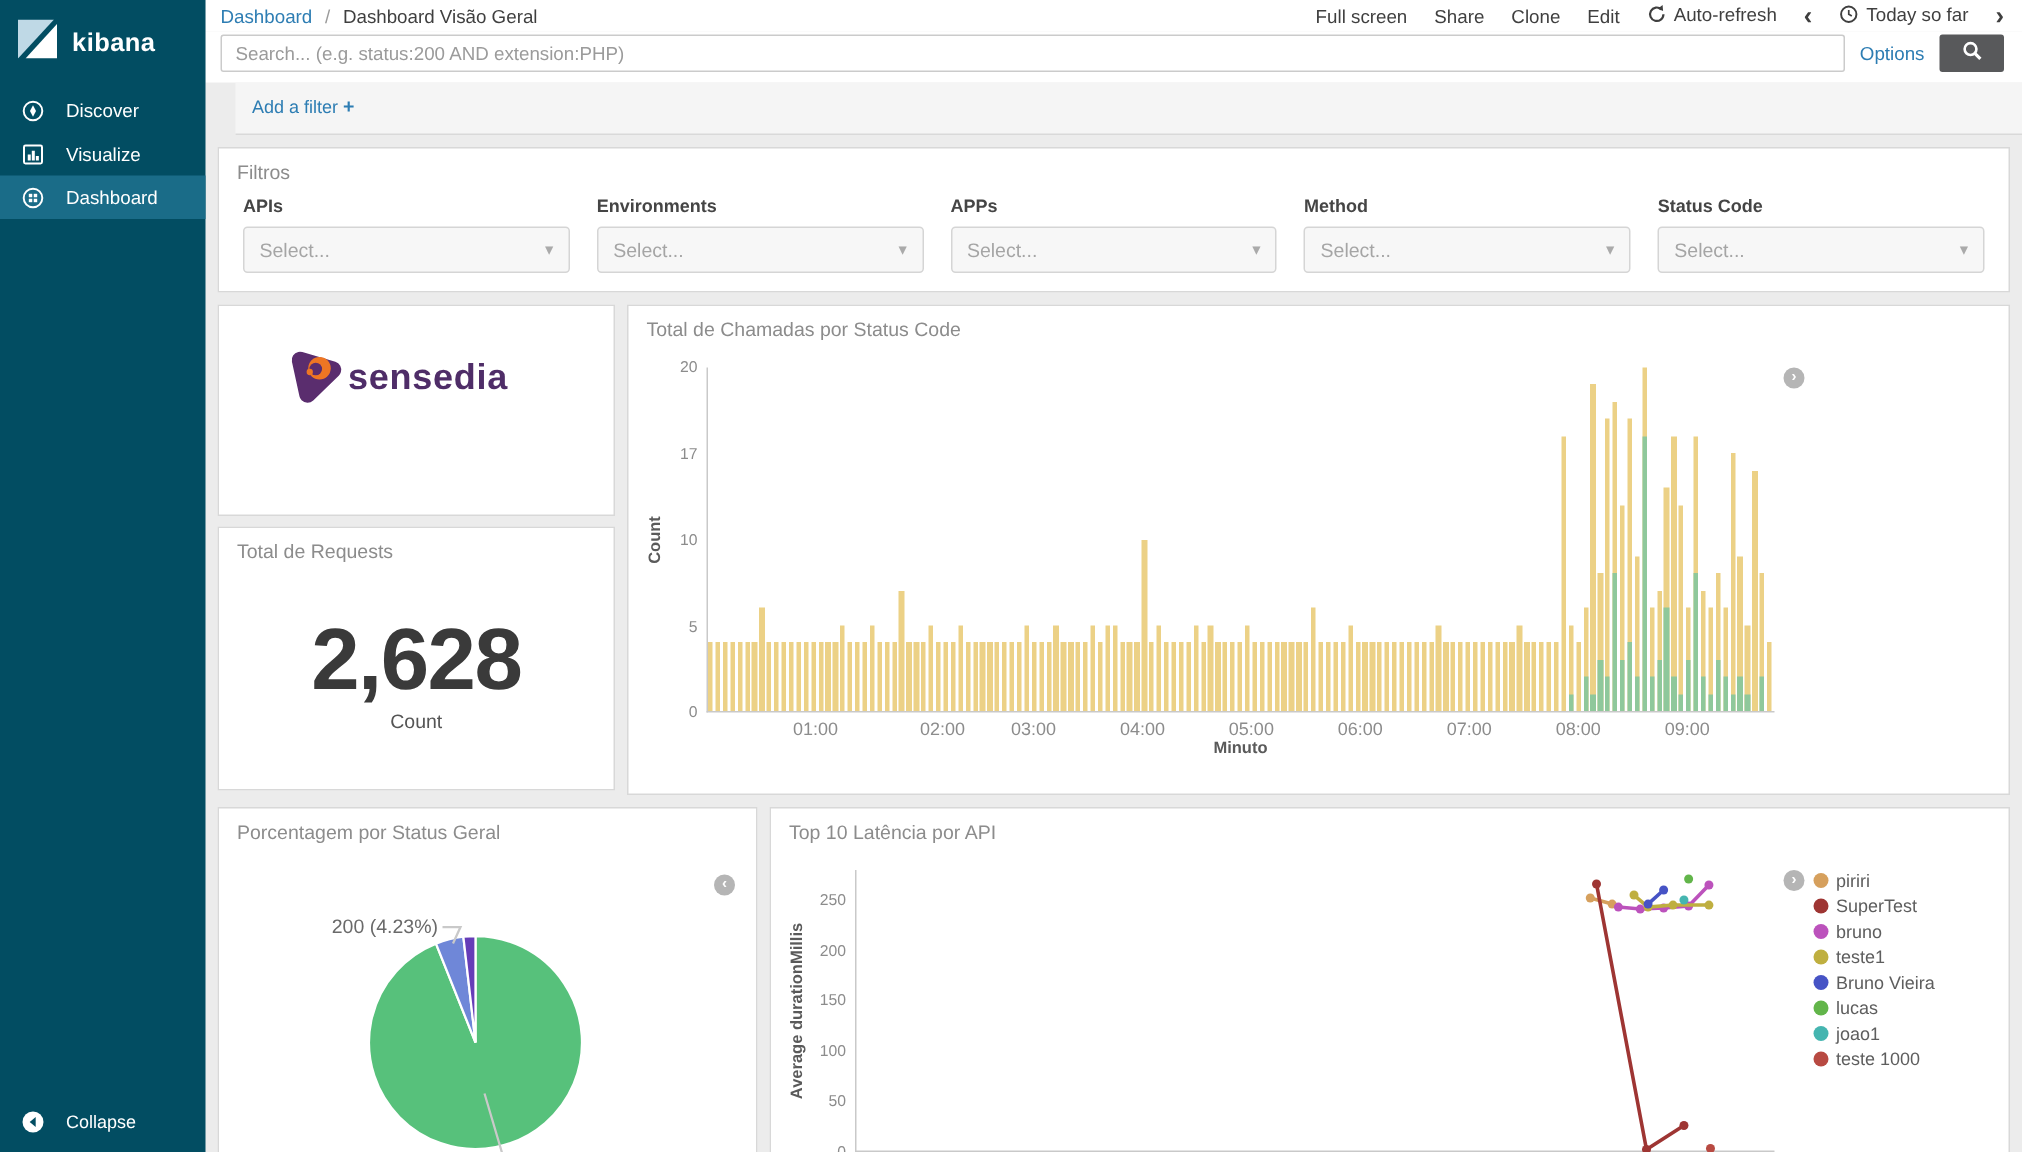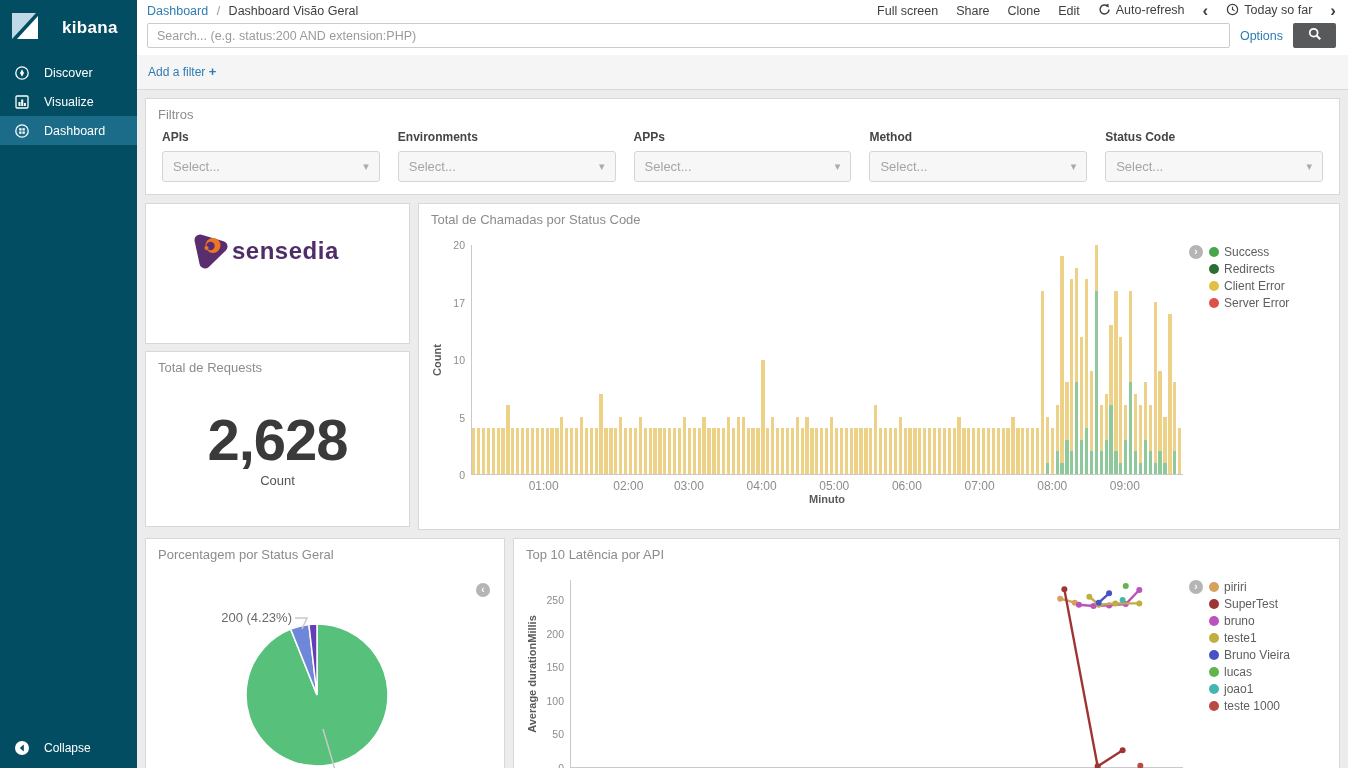--- a/index.html
+++ b/index.html
@@ -2,21 +2,21 @@
 <html><head>
 <meta charset="utf-8">
 <style>
   * { margin:0; padding:0; box-sizing:border-box; }
   html,body { width:1348px; height:768px; overflow:hidden; background:#ECECEC;
     font-family:"Liberation Sans", sans-serif; color:#3F3F3F; }
   .app { display:flex; width:100%; height:100%; }
 
   
   .sidebar { width:137px; background:#024D62; color:#fff; position:relative; flex-shrink:0; }
-  .brand { display:flex; align-items:center; gap:24px; padding:13px 12px 15px 12px; }
+  .brand { display:flex; align-items:center; gap:10px; padding:13px 12px 15px 12px; }
   .brand-name { font-size:17px; font-weight:bold; letter-spacing:.3px; }
   .nav-item { display:flex; align-items:center; gap:13px; height:29px; padding-left:14px;
     font-size:12.5px; cursor:pointer; }
   .nav-item.active { background:#1A6C88; }
   .nav-icon { width:17px; height:17px; display:flex; align-items:center; }
   .collapse-item { position:absolute; bottom:6px; left:0; display:flex; align-items:center;
     gap:13px; height:28px; padding-left:14px; font-size:12px; cursor:pointer; width:100%; }
 
   
   .main { flex:1; display:flex; flex-direction:column; min-width:0; }
@@ -28,21 +28,21 @@
   .menu-link { display:flex; gap:5px; cursor:pointer; }
   .chev { font-size:17px; font-weight:bold; line-height:12px; cursor:pointer; }
   .search-row { background:#fff; display:flex; align-items:center; gap:10px; padding:2px 12px 7px 10px; }
   .search-row input { flex:1; height:25px; border:1px solid #CBCBCB; border-radius:2px;
     padding:0 9px; font-size:12.5px; color:#3F3F3F; outline:none;
     font-family:"Liberation Sans", sans-serif; }
   .search-row input::placeholder { color:#9B9B9B; }
   .options-link { color:#2D7DB3; font-size:12.5px; text-decoration:none; cursor:pointer; }
   .search-btn { width:43px; height:25px; background:#58595B; border:none; border-radius:2px;
     cursor:pointer; display:flex; align-items:center; justify-content:center; }
-  .filter-row { background:#F5F5F5; border-bottom:1px solid #D9D9D9; padding:7px 12px 9px 11px; }
+  .filter-row { background:#F5F5F5; border-bottom:1px solid #D9D9D9; padding:7px 12px 9px 11px;margin-left:20px; }
   .filter-row a { color:#2D7DB3; font-size:12px; text-decoration:none; cursor:pointer; }
   .filter-row b { font-size:13px; }
 
   
   .dash { flex:1; padding:8px; display:flex; flex-direction:column; gap:8px; overflow:hidden; }
   .panel { background:#fff; border:1px solid #D8D8D8; }
   .panel-title { font-size:13px; color:#8C8C8C; padding:8px 12px 2px 12px; }
   .row2 { display:flex; gap:8px; }
   .col-left { width:265px; display:flex; flex-direction:column; gap:7px; flex-shrink:0; }
   .logo-panel { height:141px; }
@@ -477,38 +477,20 @@
                   <div class="xtick" style="left: 51.0204%;">05:00</div>
                   <div class="xtick" style="left: 61.2245%;">06:00</div>
                   <div class="xtick" style="left: 71.4286%;">07:00</div>
                   <div class="xtick" style="left: 81.6327%;">08:00</div>
                   <div class="xtick" style="left: 91.8367%;">09:00</div>
                 </div>
               <div class="xtitle">Minuto</div>
             </div>
             <div class="legend">
               <span class="lg-toggle">›</span>
-              <ul>
-                  <li>
-                    <span class="dot" style="background: rgb(74, 165, 74);"></span>
-                    <span>Success</span>
-                  </li>
-                  <li>
-                    <span class="dot" style="background: rgb(43, 110, 51);"></span>
-                    <span>Redirects</span>
-                  </li>
-                  <li>
-                    <span class="dot" style="background: rgb(227, 192, 68);"></span>
-                    <span>Client Error</span>
-                  </li>
-                  <li>
-                    <span class="dot" style="background: rgb(221, 81, 76);"></span>
-                    <span>Server Error</span>
-                  </li>
-                </ul>
             </div>
           </div>
         </section>
       </div>
 
       <div class="row3">
         <section class="panel pie-panel">
           <div class="panel-title">Porcentagem por Status Geral</div>
           <span class="lg-toggle pie-toggle">‹</span>
           <svg class="pie-svg" width="358" height="260">

